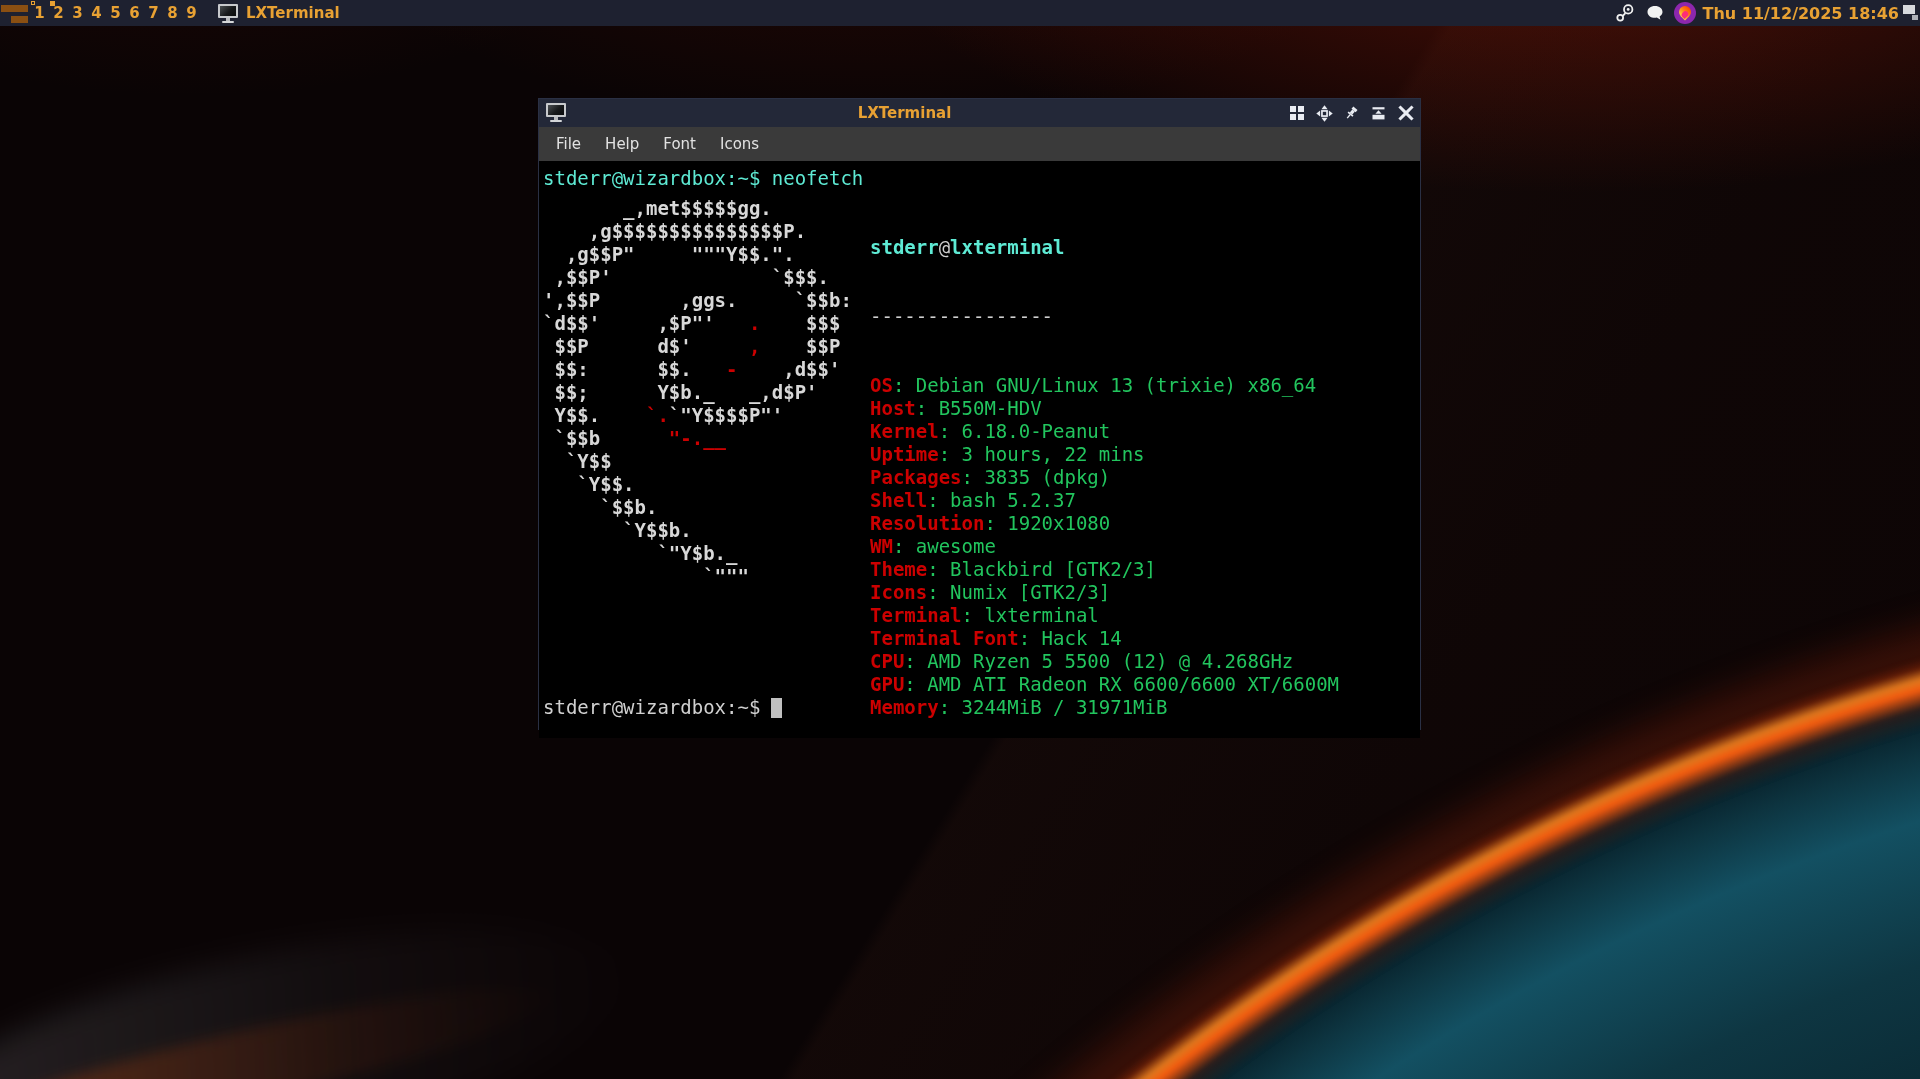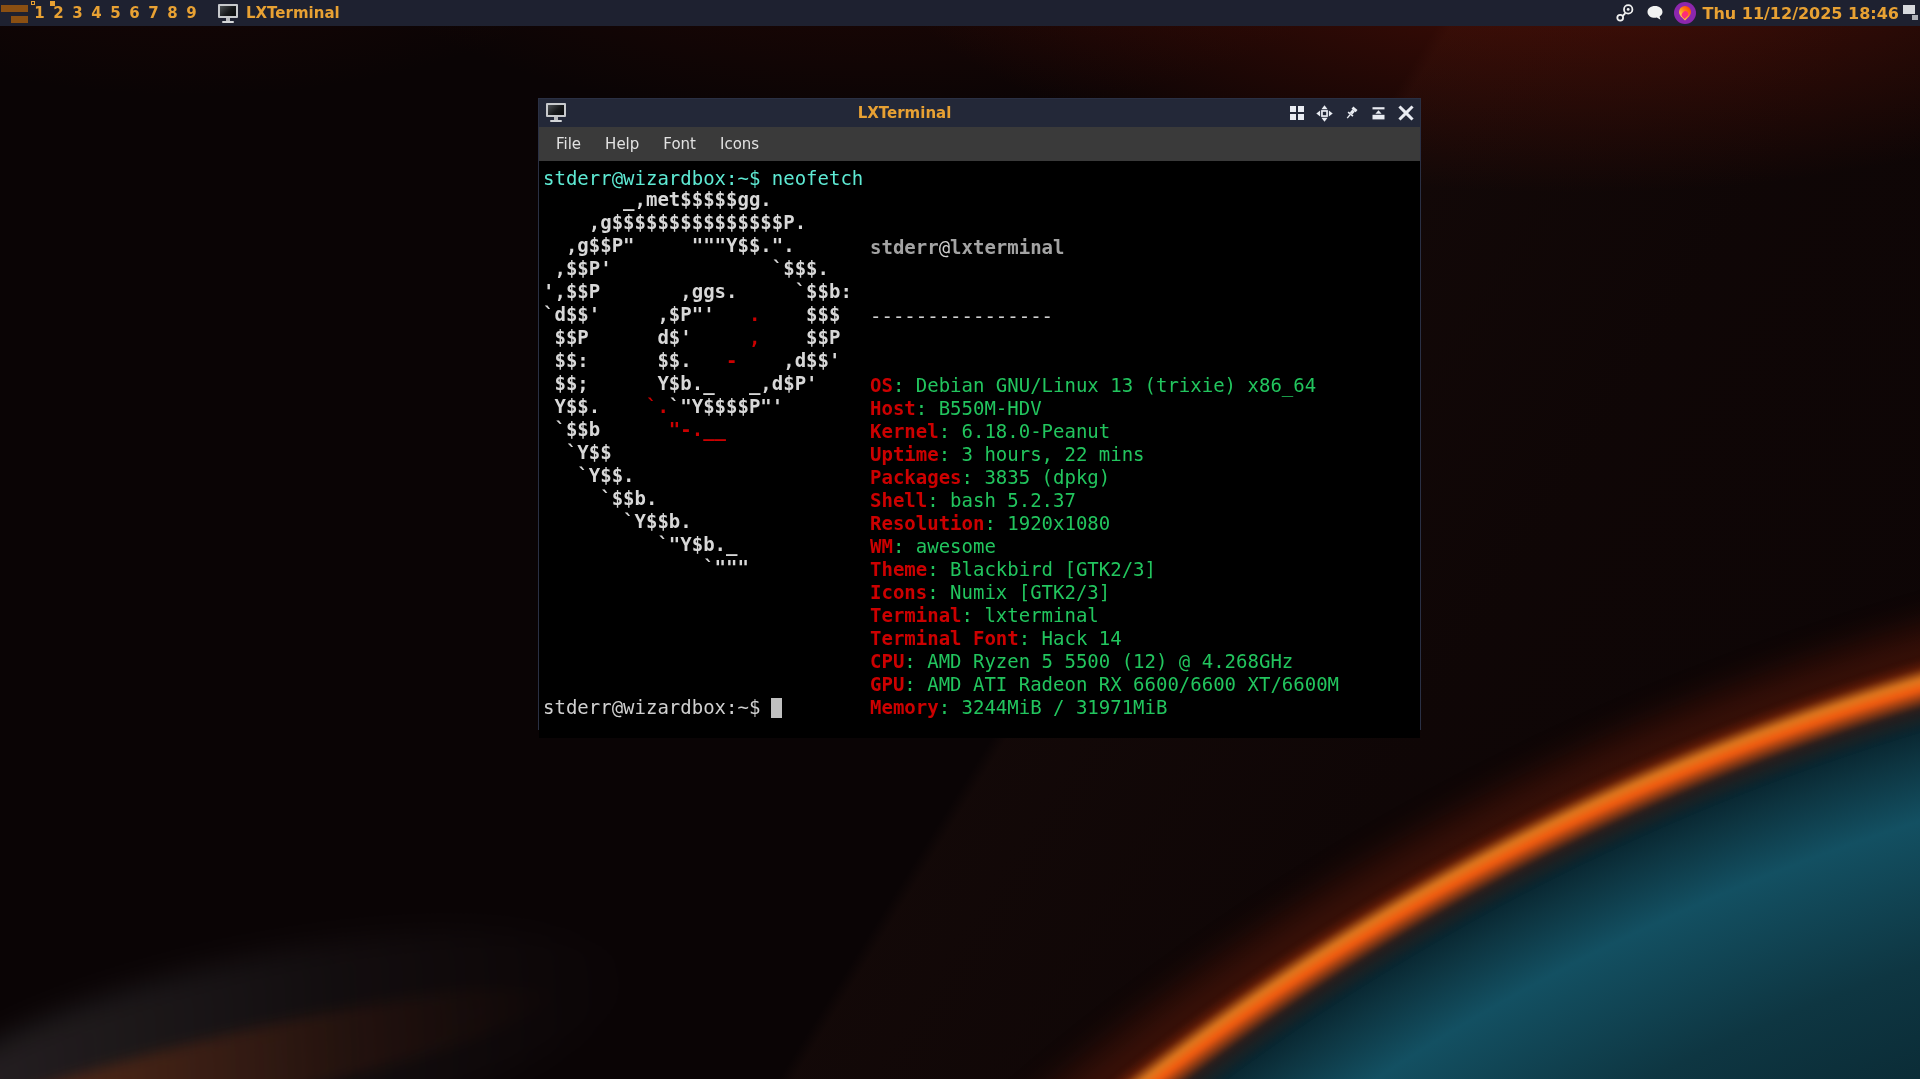--- a/index.html
+++ b/index.html
@@ -91,27 +91,27 @@
   .win-title { position:absolute; left:0; right:150px; text-align:center;
                color:#e8a133; font-weight:bold; font-size:15px; }
   .controls { position:absolute; right:6px; top:0; height:28px; display:flex; align-items:center; gap:11px; }
   .controls svg { display:block; cursor:pointer; }
   .menubar { height:34px; background:#3a3a3a; display:flex; align-items:center; padding-left:7px; gap:4px; }
   .menu-item { color:#e2e2e2; font-size:15px; padding:2px 10px; cursor:pointer; }
   .term { position:relative; height:577px; background:#000; overflow:hidden;
           font-family:"DejaVu Sans Mono", monospace; font-size:19px; line-height:23px; }
   .term pre, .term div { font-family:inherit; }
   .cmdline { position:absolute; left:4px; top:6px; color:#5eead4; white-space:pre; }
-  .art { position:absolute; left:4px; top:27px; white-space:pre; font-weight:bold; }
+  .art { position:absolute; left:4px; top:36px; white-space:pre; font-weight:bold; }
   .art .aw { color:#d8d8d8; }
   .art .ar { color:#cc0000; }
   .art-line { height:23px; }
   .info { position:absolute; left:331px; top:29px; white-space:pre; }
   .nf-title { height:23px; font-weight:bold; }
-  .nf-user, .nf-host { color:#a3a3a3; }
+  .nf-user, .nf-host { color:#5eead4; }
   .nf-at { color:#d0d0d0; font-weight:normal; }
   .nf-underline { height:23px; color:#d0d0d0; }
   .nf-line { height:23px; }
   .nf-label { color:#cc0000; font-weight:bold; }
   .nf-rest { color:#22c55e;text-align:right; }
   .promptline { position:absolute; left:4px; top:535px; color:#d0d0d0; white-space:pre; }
   .cursor { display:inline-block; width:11px; height:20px; background:#c0c0c0; vertical-align:-4px; margin-left:11px; }
 </style>
 </head>
 <body>

